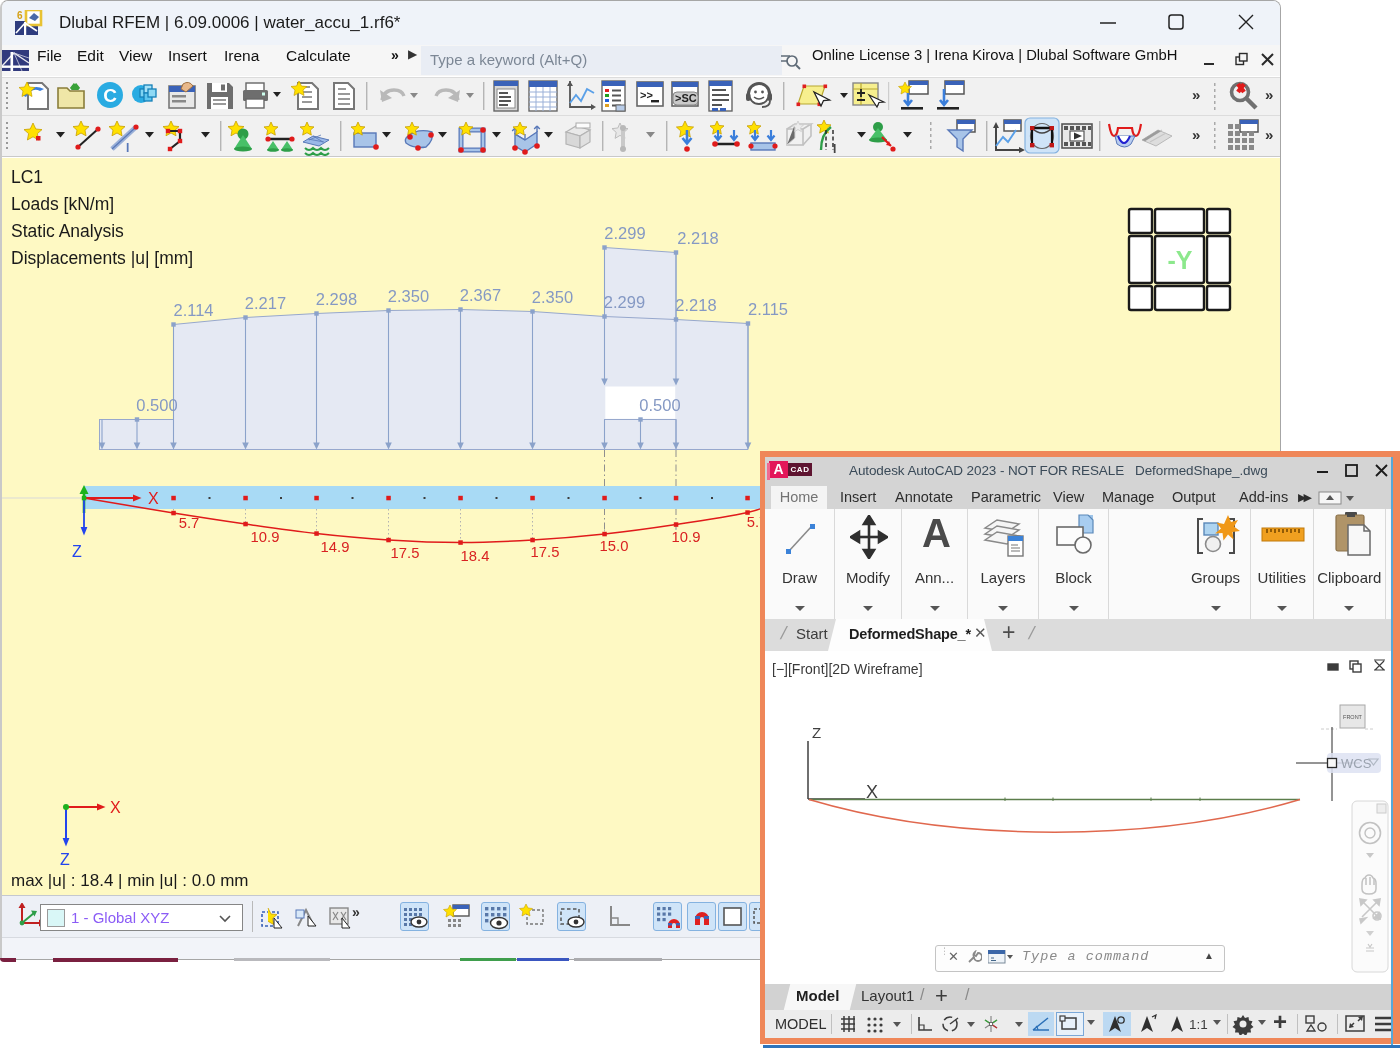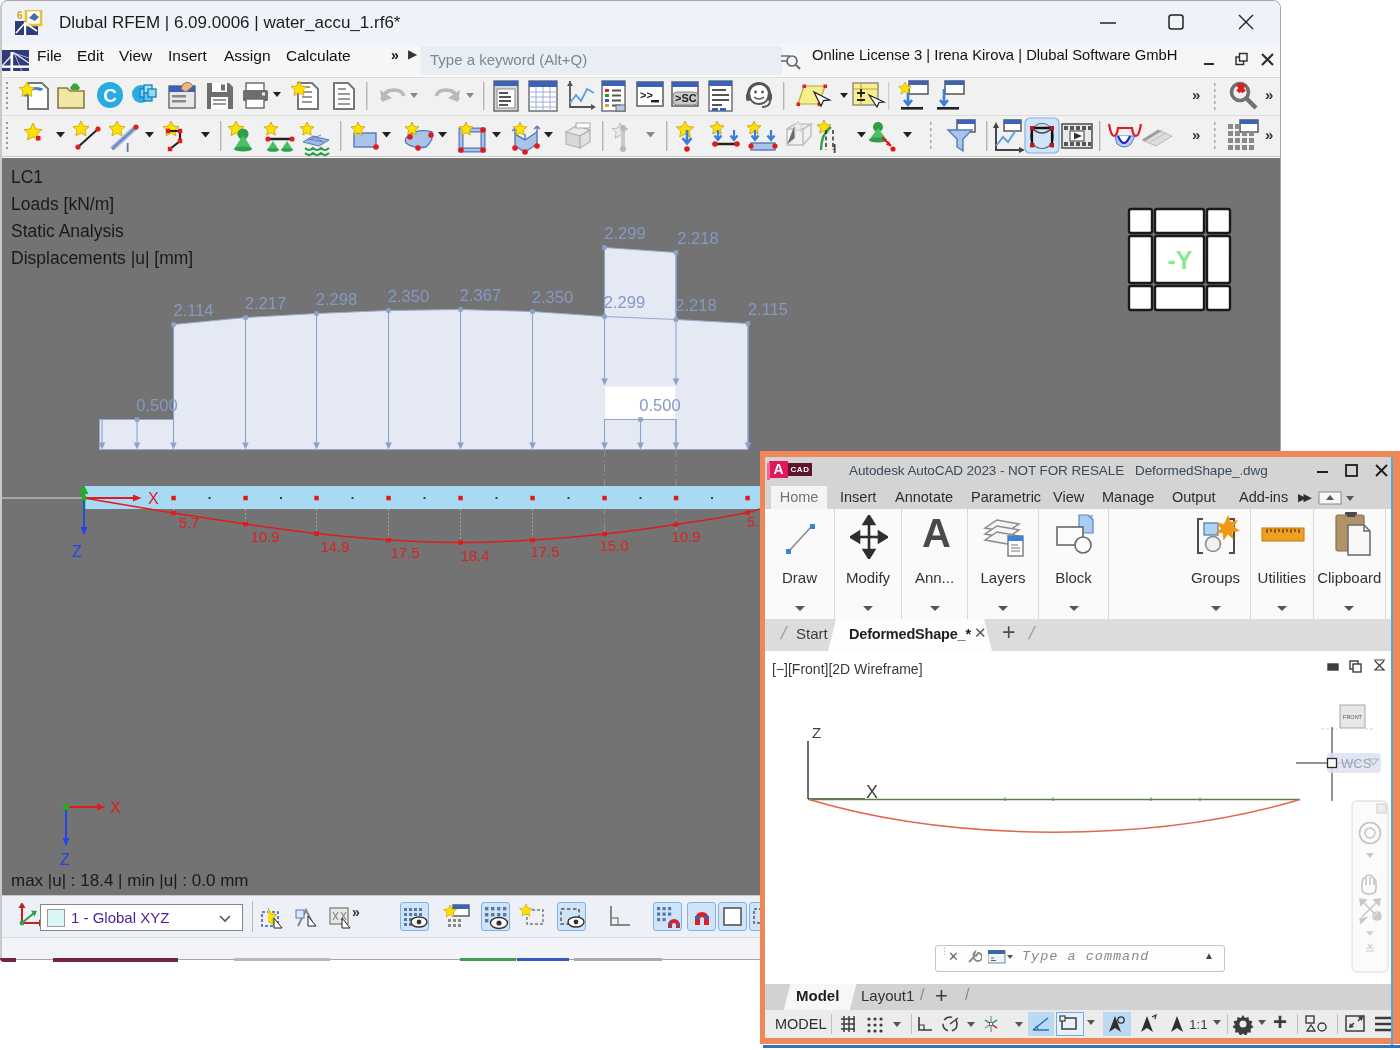--- a/index.html
+++ b/index.html
@@ -14,31 +14,31 @@
 .rf-title .ttxt { position:absolute; left:57px; top:12px; font-size:17px; color:#1b1b1b; }
 .rf-menu { position:absolute; left:0; top:44px; width:100%; height:31px; background:#f6f6f6; }
 .rf-menu .mi { position:absolute; top:2px; font-size:15.5px; color:#111; }
 .rf-tb { position:absolute; left:0; width:100%; background:#f1f1f1; }
 #tb1 { top:76px; height:38px; border-top:1px solid #dcdcdc; }
 #tb2 { top:114px; height:42px; border-top:1px solid #dcdcdc; border-bottom:1px solid #c9c9c9; }
 .sep { position:absolute; width:1px; background:#b9b9b9; }
 .darr { position:absolute; width:0; height:0; border-left:4px solid transparent; border-right:4px solid transparent; border-top:5px solid #222; }
 
 
-#canvas { position:absolute; left:0; top:157px; width:1279px; height:737px; background:#737373; }
+#canvas { position:absolute; left:0; top:157px; width:1279px; height:737px; background:#fef9c3; }
 .lctext { position:absolute; left:9px; top:6px; font-size:17.5px; color:#1a1a1a; line-height:27px; }
 .maxu { position:absolute; left:9px; top:713px; font-size:17px; color:#1a1a1a; }
 
 
 .rf-bot { position:absolute; left:0; top:894px; width:100%; height:42px; background:#edf0f6; border-top:1px solid #c4c8d0; }
 .rf-stat { position:absolute; left:0; top:936px; width:100%; height:22px; background:#f2f4f9; border-top:1px solid #d7dae0; font-size:15px; color:#111; }
 .csbox { position:absolute; left:430px; top:1px; width:260px; height:20px; border-left:1px solid #c9ccd3; border-right:1px solid #c9ccd3; padding-left:97px;margin-top:27px; }
 .combo { position:absolute; left:38px; top:8px; width:203px; height:27px; background:#ffffff; border:1px solid #868686; }
 .combo .sw { position:absolute; left:6px; top:4px; width:18px; height:18px; background:#d9f7f7; border:1px solid #9a9a9a; }
-.combo .ct { position:absolute; left:30px; top:4px; font-size:15px; color:#4c1d95;text-align:center; }
+.combo .ct { position:absolute; left:30px; top:4px; font-size:15px; color:#8b5cf6;text-align:center; }
 .combo .cv { position:absolute; right:10px; top:3px; font-size:13px; color:#444; }
 .bicon { position:absolute; top:6px; width:29px; height:29px; border-radius:3px; }
 .bicon.on { background:#cfe4f8; border:1px solid #84b2e0; }
 
 
 #acad { position:absolute; left:760px; top:451px; width:640px; height:593px;
   border:6px solid #ef8759; border-left-width:5px; border-right-width:7px; background:#d4d4d4; overflow:hidden; }
 .ac-title { position:absolute; left:0; top:0; width:100%; height:27px; background:#d4d4d4; }
 .ac-tabs { position:absolute; left:0; top:27px; width:100%; height:25px; background:#d4d4d4; }
 .ac-tab { position:absolute; top:2px; height:23px; font-size:14.5px; color:#2d2d2d; }
@@ -80,21 +80,21 @@
       <rect width="27" height="21" fill="#313a7d"></rect>
       <path d="M0 16 L12 3 L27 13" stroke="#e8e8ee" stroke-width="1.4" fill="none"></path>
       <path d="M12 3 L27 8 M12 3 L20 21" stroke="#cfd2e2" stroke-width="0.8" fill="none"></path>
       <rect x="8.5" y="2" width="2.6" height="19" fill="#ffffff"></rect>
       <rect x="0" y="15.5" width="27" height="2.4" fill="#ffffff"></rect>
     </svg>
     <div class="mi" style="left:35px">File</div>
     <div class="mi" style="left:75px">Edit</div>
     <div class="mi" style="left:117px">View</div>
     <div class="mi" style="left:166px">Insert</div>
-    <div class="mi" style="left:222px">Assign</div>
+    <div class="mi" style="left:222px">Irena</div>
     <div class="mi" style="left:284px">Calculate</div>
     <div class="mi" style="left:389px;font-weight:bold;letter-spacing:-2px;font-size:14px">»</div>
     <div class="mi" style="left:406px;font-size:12px;color:#333">▶</div>
     <div class="abs" style="left:419px;top:1px;width:361px;height:29px;background:#e9edf4;">
       <div class="abs" style="left:9px;top:5px;font-size:15px;color:#7c8795">Type a keyword (Alt+Q)</div>
     </div>
     <svg class="abs" style="left:778px;top:7px" width="22" height="18" viewBox="0 0 22 18">
       <line x1="1" y1="4" x2="10" y2="4" stroke="#5f6b77" stroke-width="1.7"></line>
       <line x1="1" y1="9" x2="7" y2="9" stroke="#5f6b77" stroke-width="1.7"></line>
       <circle cx="12" cy="9" r="5" fill="none" stroke="#5f6b77" stroke-width="1.7"></circle>

